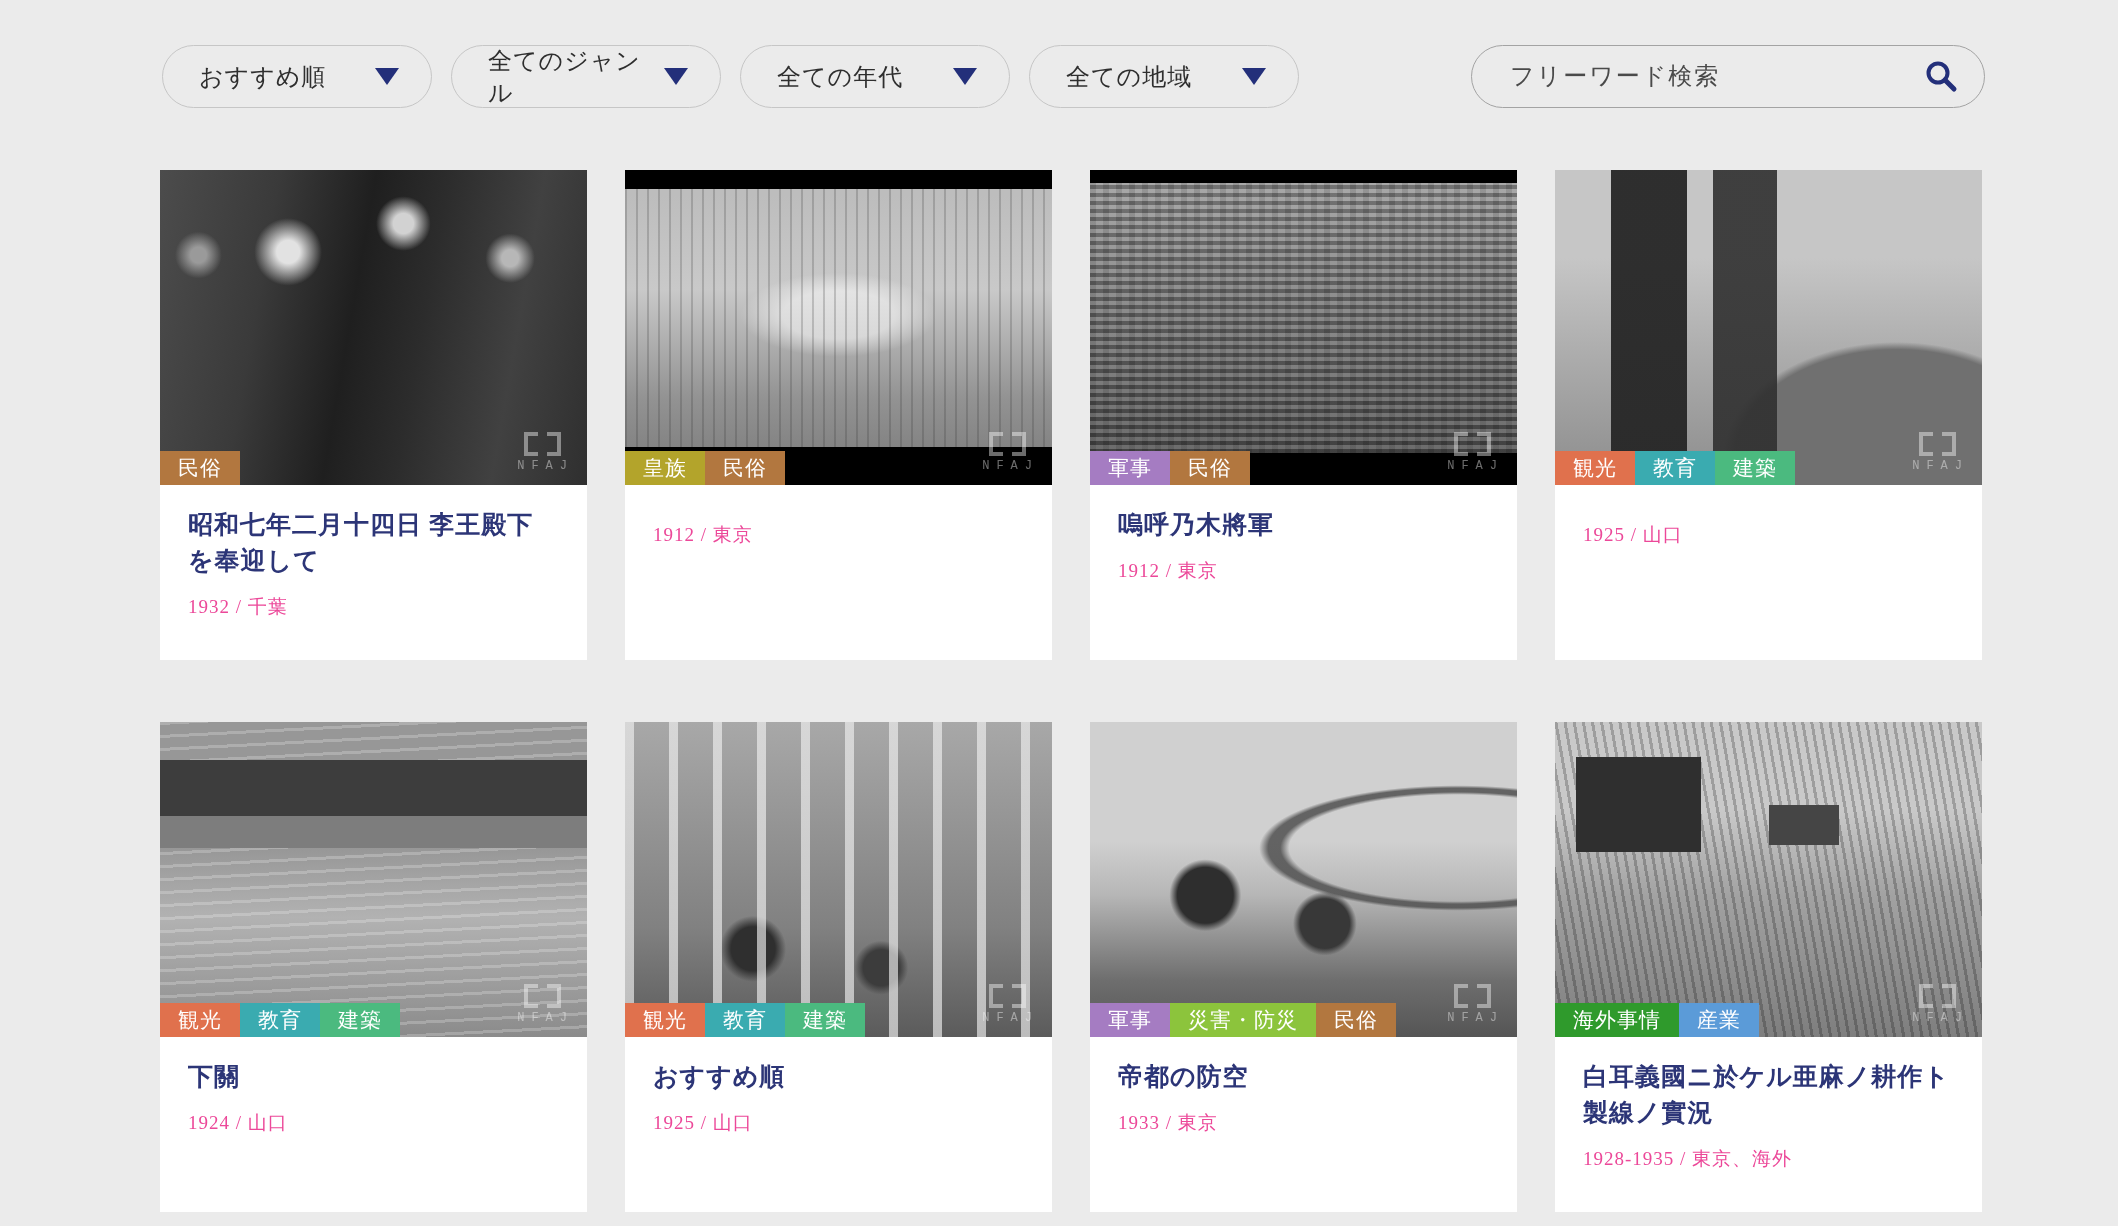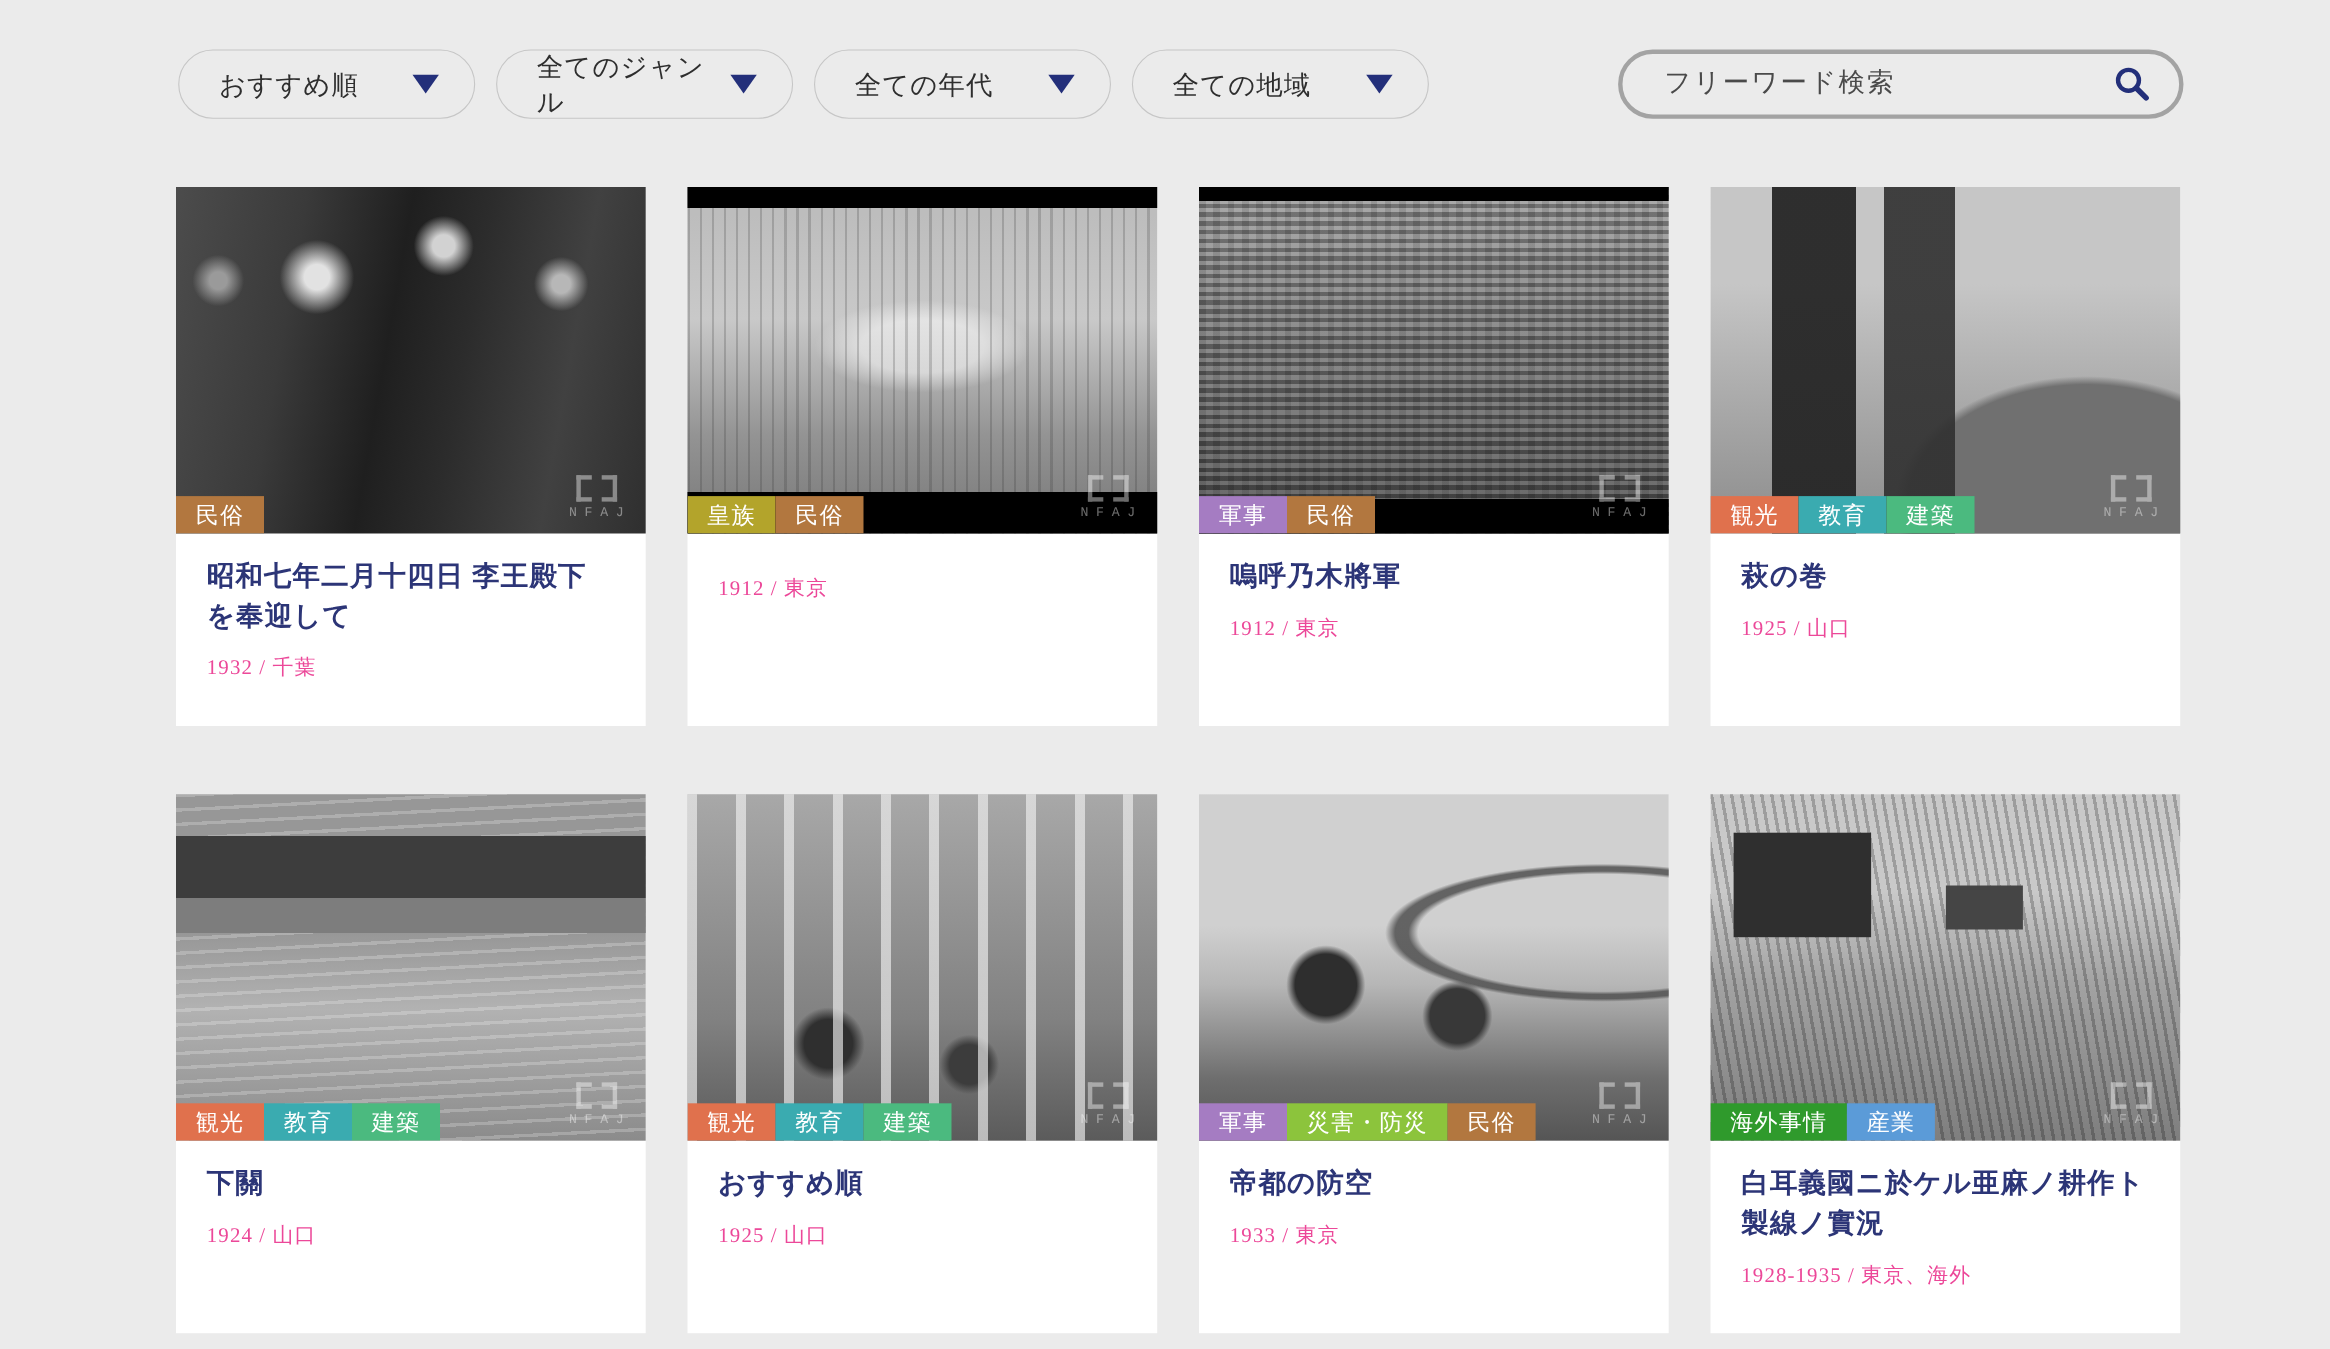--- a/index.html
+++ b/index.html
@@ -21,21 +21,21 @@
   }
   .dropdown{width:270px;}
   .dropdown + .dropdown{margin-left:19px;}
   .pill .lbl{font-size:24px;color:#2e2e2e;letter-spacing:1px;}
   .chev{
     width:0;height:0;border-left:12px solid transparent;border-right:12px solid transparent;
     border-top:17px solid #232f7a;margin-left:12px;flex:none;
   }
   .searchbox{
     margin-left:auto;width:514px;height:63px;box-sizing:border-box;
-    border:4px solid #a3a3a3;border-radius:32px;display:flex;align-items:center;
+    border:1px solid #a3a3a3;border-radius:32px;display:flex;align-items:center;
     padding:0 24px 0 36px;background:transparent;
   }
   .searchbox input{
     flex:1;border:none;outline:none;background:transparent;
     font-family:inherit;font-size:24px;color:#2e2e2e;letter-spacing:2px;
   }
   .searchbox input::placeholder{color:#4a4a4a;opacity:1;}
   .search-btn{background:none;border:none;padding:0;cursor:pointer;line-height:0;}
   
   .grid{
@@ -200,21 +200,20 @@
           </div>
         <div class="wm-text">NFAJ</div>
       </div>
       <div class="tags">
           <span class="tag" style="background: rgb(224, 113, 77);">観光</span>
           <span class="tag" style="background: rgb(58, 171, 176);">教育</span>
           <span class="tag" style="background: rgb(75, 186, 127);">建築</span>
         </div>
     </div>
     <div class="card-body">
-      <h3 class="title">萩の巻</h3>
       <div class="meta">1925 / 山口</div>
     </div>
   </div>
     <div class="card">
     <div class="thumb img-5">
       <div class="wm">
         <div class="wm-logo">
             <i class="l"></i>
             <i class="r"></i>
           </div>

